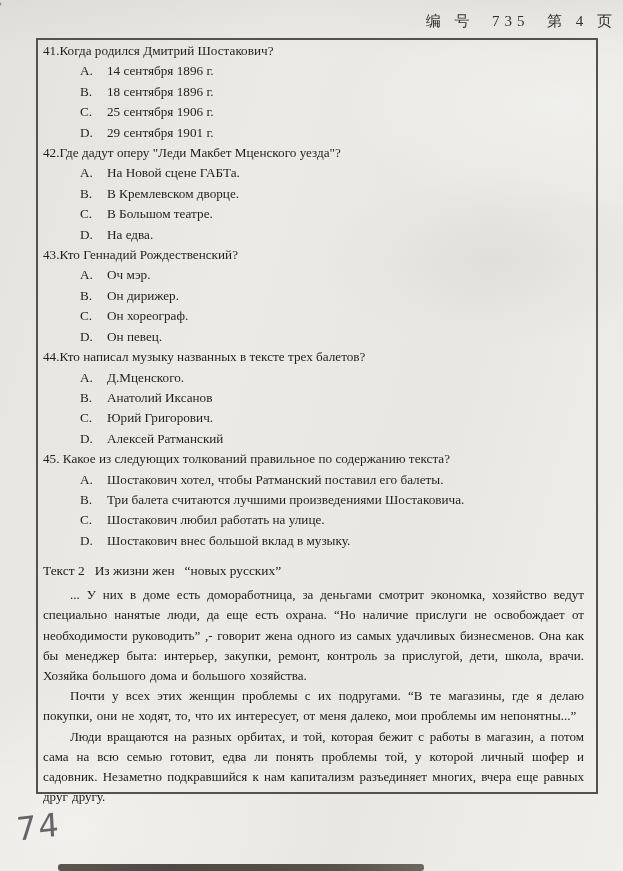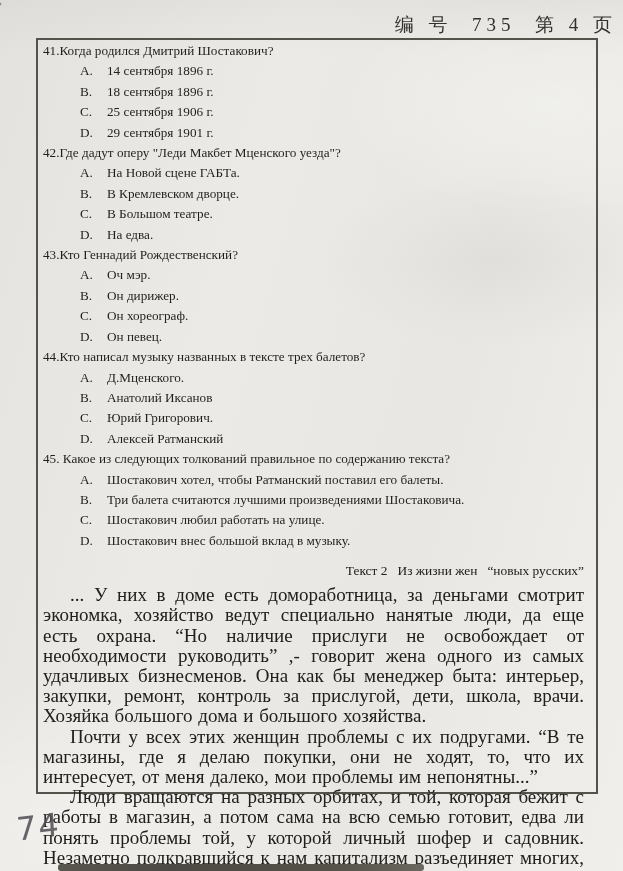--- a/index.html
+++ b/index.html
@@ -14,43 +14,43 @@
       radial-gradient(ellipse 300px 160px at 88% 12%, rgba(255,255,255,.35), rgba(255,255,255,0) 70%),
       radial-gradient(ellipse 260px 120px at 80% 30%, rgba(120,118,112,.07), rgba(120,118,112,0) 70%),
       radial-gradient(ellipse 420px 200px at 10% 95%, rgba(255,255,255,.30), rgba(255,255,255,0) 70%),
       linear-gradient(180deg, rgba(150,148,142,.08) 0%, rgba(150,148,142,0) 6%);
   }
   .corner-fold{position:absolute;left:1px;top:2px;width:27px;height:2px;background:#8f8d88;
     transform:rotate(127deg);transform-origin:left center;border-radius:2px;}
 
   .page-header{
     position:absolute;top:12px;right:6px;width:320px;text-align:right;
-    font-size:19px;letter-spacing:5px;color:#33312e;white-space:pre;
+    font-size:15px;letter-spacing:5px;color:#33312e;white-space:pre;
     font-family:"Liberation Serif","DejaVu Serif",serif;
   }
 
   .frame{
     position:absolute;left:36px;top:38px;width:562px;height:756px;
     border:2px solid #55524c;box-sizing:border-box;
     padding:1px 12px 0 5px;
   }
 
   .question{margin:0;}
   .q-text{font-size:13.2px;line-height:20.4px;white-space:pre;}
   .option{display:flex;padding-left:37px;font-size:13.2px;line-height:20.4px;}
   .opt-letter{width:27px;flex:0 0 27px;}
   .opt-text{flex:1;}
 
   .reading{margin-top:9px;}
   .reading-title{
-    text-align:right;font-size:13.4px;line-height:22px;white-space:pre-wrap;
+    text-align:left;font-size:13.4px;line-height:22px;white-space:pre-wrap;
     margin-bottom:3px;color:#22201d;
   }
   .reading p{
-    margin:0;font-size:19px;line-height:20.2px;text-align:justify;
+    margin:0;font-size:13px;line-height:20.2px;text-align:justify;
     text-indent:27px;color:#22201d;word-spacing:1px;
   }
 
   .handwritten-num{
     position:absolute;left:16px;top:808px;
     font-family:"DejaVu Sans",sans-serif;
     font-size:32px;color:#4d4c52;opacity:.85;
     transform:rotate(-7deg) skewX(-4deg);
     letter-spacing:2px;
   }

